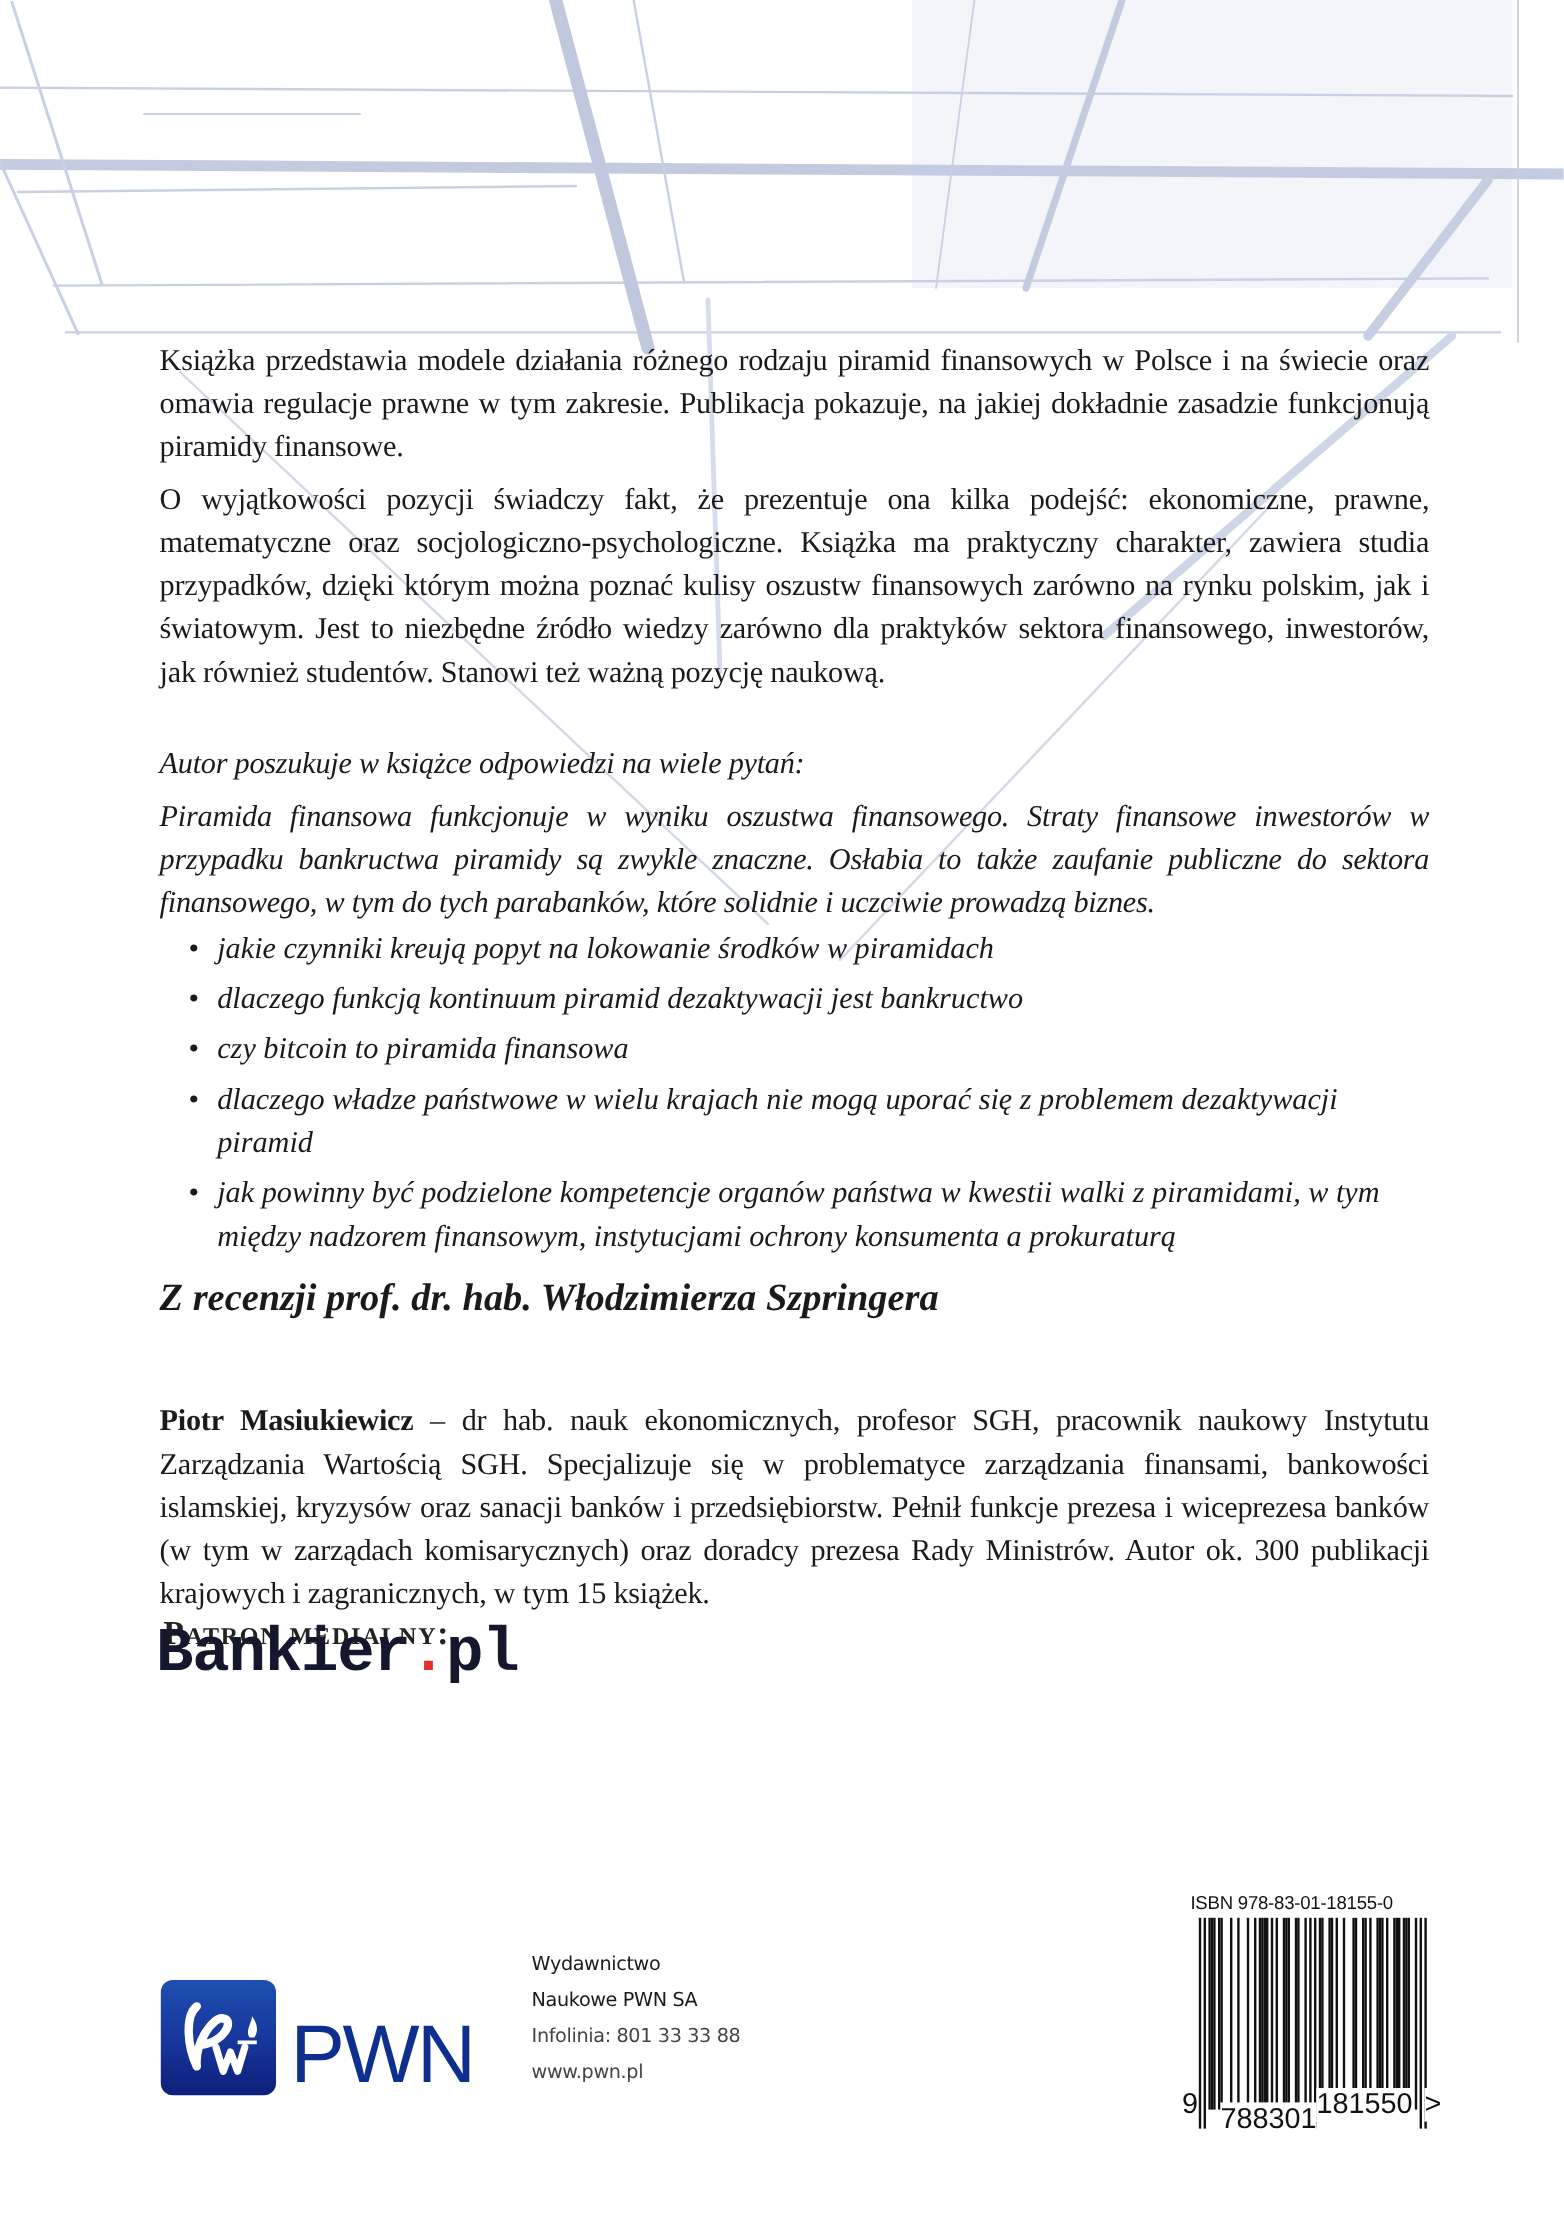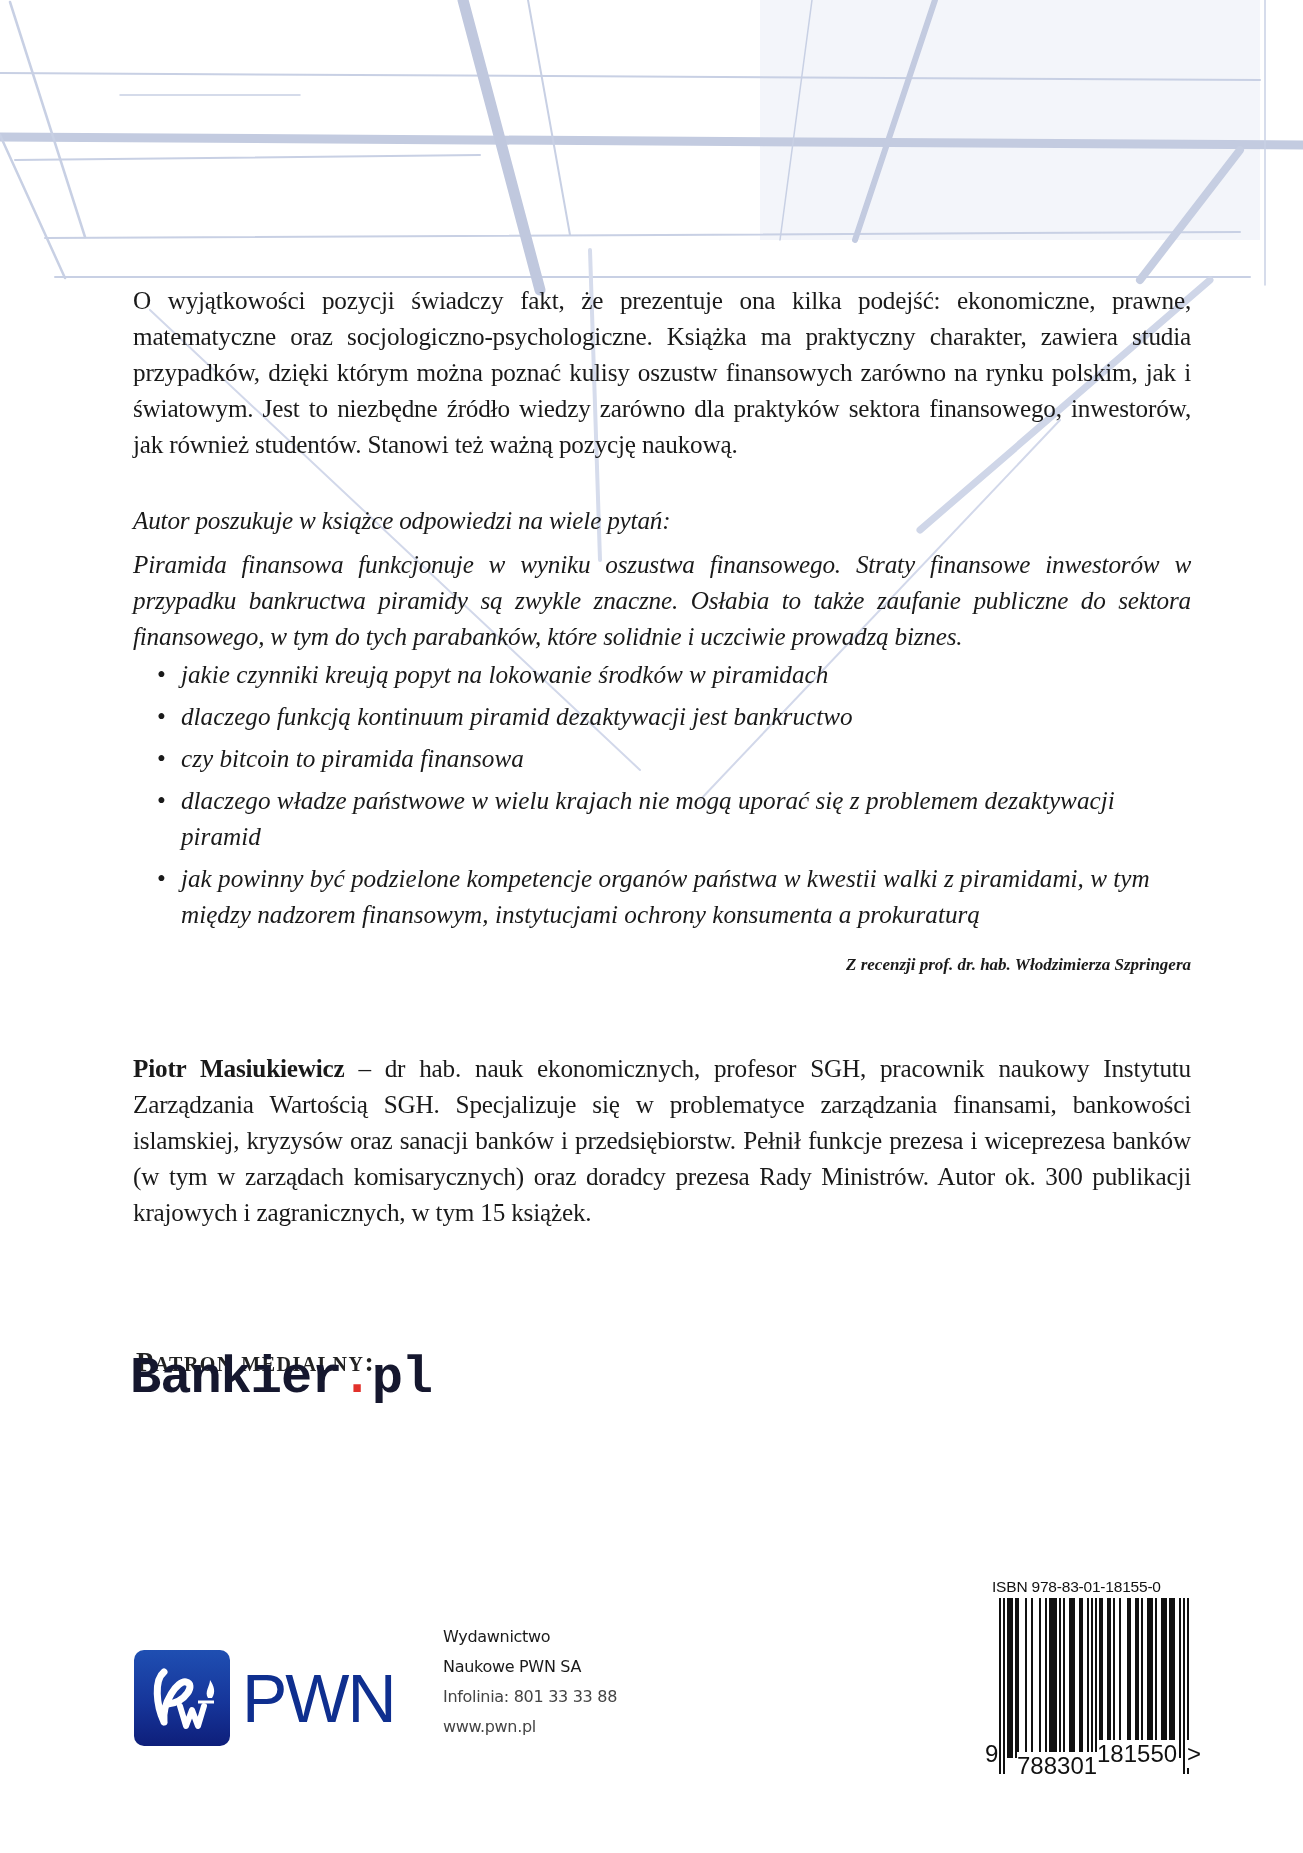--- a/index.html
+++ b/index.html
@@ -14,36 +14,36 @@
   p { margin: 0; }
   .body-text {
     font-size: 25.2px; line-height: 36px; text-align: justify; letter-spacing: -0.2px;
   }
   .para + .para { margin-top: 8px; }
   .section-gap { height: 40px; }
   .italic { font-style: italic; }
   .q-list { list-style: none; margin: 2px 0 0 0; padding: 0 0 0 24px; }
   .q-list li { position: relative; padding-left: 24px; margin-bottom: 6px; font-style: italic; font-size: 25.2px; line-height: 36px; }
   .q-list li .bullet { position: absolute; left: 0; top: 0; font-style: normal; }
-  .review-credit { text-align: right; font-style: italic; font-weight: bold; font-size: 17px; line-height: 36px; margin-top: 14px; }
+  .review-credit { text-align: left; font-style: italic; font-weight: bold; font-size: 32px; line-height: 36px; margin-top: 14px; }
   .bio { margin-top: 68px; }
   .bio .name { font-weight: bold; }
 
   .patron-label {
     position: absolute; left: 136px; top: 1346px; z-index: 1;
     font-size: 28px; letter-spacing: 1.5px; font-variant: small-caps; color: #222; font-weight: bold;
   }
   .bankier-logo {
     position: absolute; left: 130px; top: 1349px; z-index: 1;
     font-family: Liberation Mono, monospace; font-weight: bold;
     font-size: 52px; color: #15172e; letter-spacing: -1px;
   }
   .bankier-dot { color: #e2312b; }
 
-  .pwn-logo { position: absolute; left: 134px; top: 1650px; z-index: 1; display: flex; align-items: center; }
+  .pwn-logo { position: absolute; left: 134px; top: 1650px; z-index: 1; display: flex; align-items: flex-end; }
   .pwn-mark {
     width: 96px; height: 96px; border-radius: 10px 10px 10px 10px;
     background: linear-gradient(180deg, #1f4fb2 0%, #16359a 55%, #0e1f7a 100%);
     position: relative; overflow: hidden;
   }
   .pwn-mark svg { position: absolute; left: 0; top: 0; }
   .pwn-word {
     font-family: "Liberation Sans", "DejaVu Sans", sans-serif; font-size: 68px; color: #0f2f8f;
     margin-left: 12px; letter-spacing: -2px; line-height: 1;
   }
@@ -89,20 +89,21 @@
     <line x1="1210" y1="280" x2="920" y2="530" stroke-width="7" stroke="#cfd6e8"></line>
     <line x1="150" y1="310" x2="640" y2="770" stroke-width="2" stroke="#d2d8ea"></line>
     <line x1="1060" y1="420" x2="700" y2="800" stroke-width="2" stroke="#d2d8ea"></line>
     <line x1="590" y1="250" x2="600" y2="560" stroke-width="4" stroke="#d6dcec"></line>
     <line x1="120" y1="95" x2="300" y2="95" stroke-width="1.5"></line>
   </g>
 </svg>
 
 <div class="content">
   <section>
+    <p class="body-text para">Książka przedstawia modele działania różnego rodzaju piramid finansowych w Polsce i na świecie oraz omawia regulacje prawne w tym zakresie. Publikacja pokazuje, na jakiej dokładnie zasadzie funkcjonują piramidy finansowe.</p>
     <p class="body-text para">O wyjątkowości pozycji świadczy fakt, że prezentuje ona kilka podejść: ekonomiczne, prawne, matematyczne oraz socjologiczno-psychologiczne. Książka ma praktyczny charakter, zawiera studia przypadków, dzięki którym można poznać kulisy oszustw finansowych zarówno na rynku polskim, jak i światowym. Jest to niezbędne źródło wiedzy zarówno dla praktyków sektora finansowego, inwestorów, jak również studentów. Stanowi też ważną pozycję naukową.</p>
   </section>
 
   <div class="section-gap"></div>
 
   <section>
     <p class="body-text italic para">Autor poszukuje w książce odpowiedzi na wiele pytań:</p>
     <p class="body-text italic para">Piramida finansowa funkcjonuje w wyniku oszustwa finansowego. Straty finansowe inwestorów w przypadku bankructwa piramidy są zwykle znaczne. Osłabia to także zaufanie publiczne do sektora finansowego, w tym do tych parabanków, które solidnie i uczciwie prowadzą biznes.</p>
     <ul class="q-list">
       <li><span class="bullet">•</span><span>jakie czynniki kreują popyt na lokowanie środków w piramidach</span></li>

